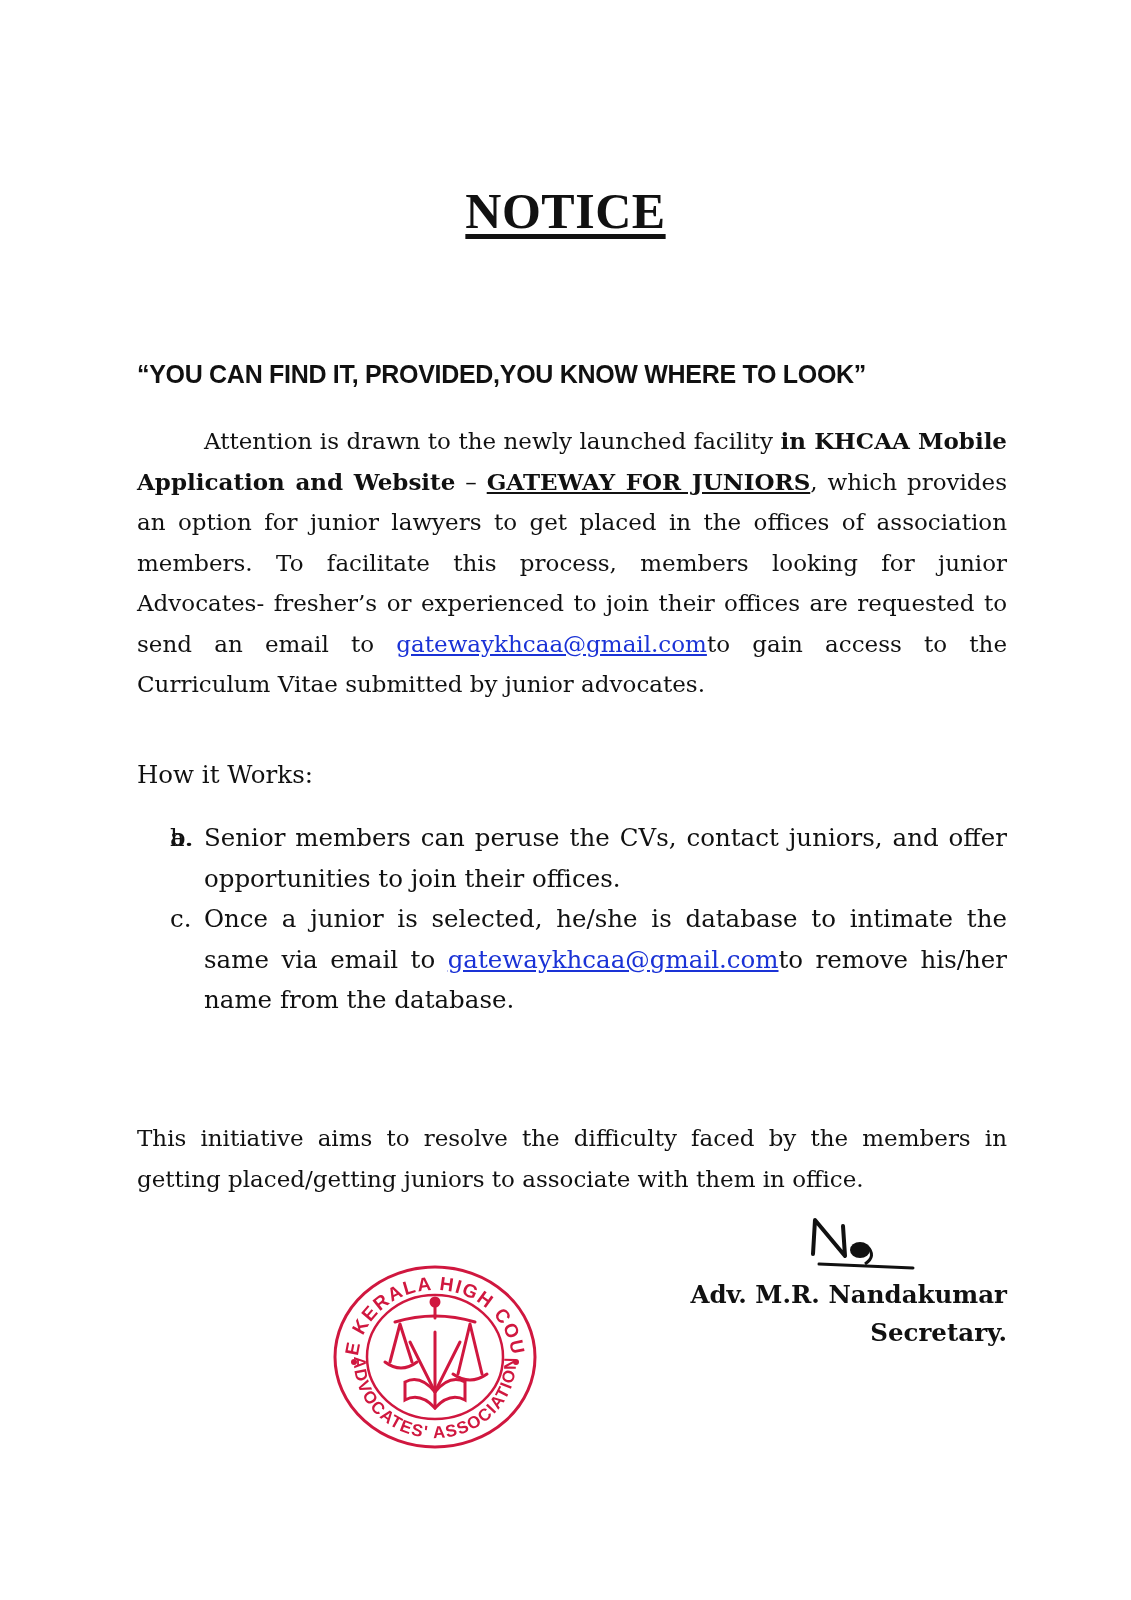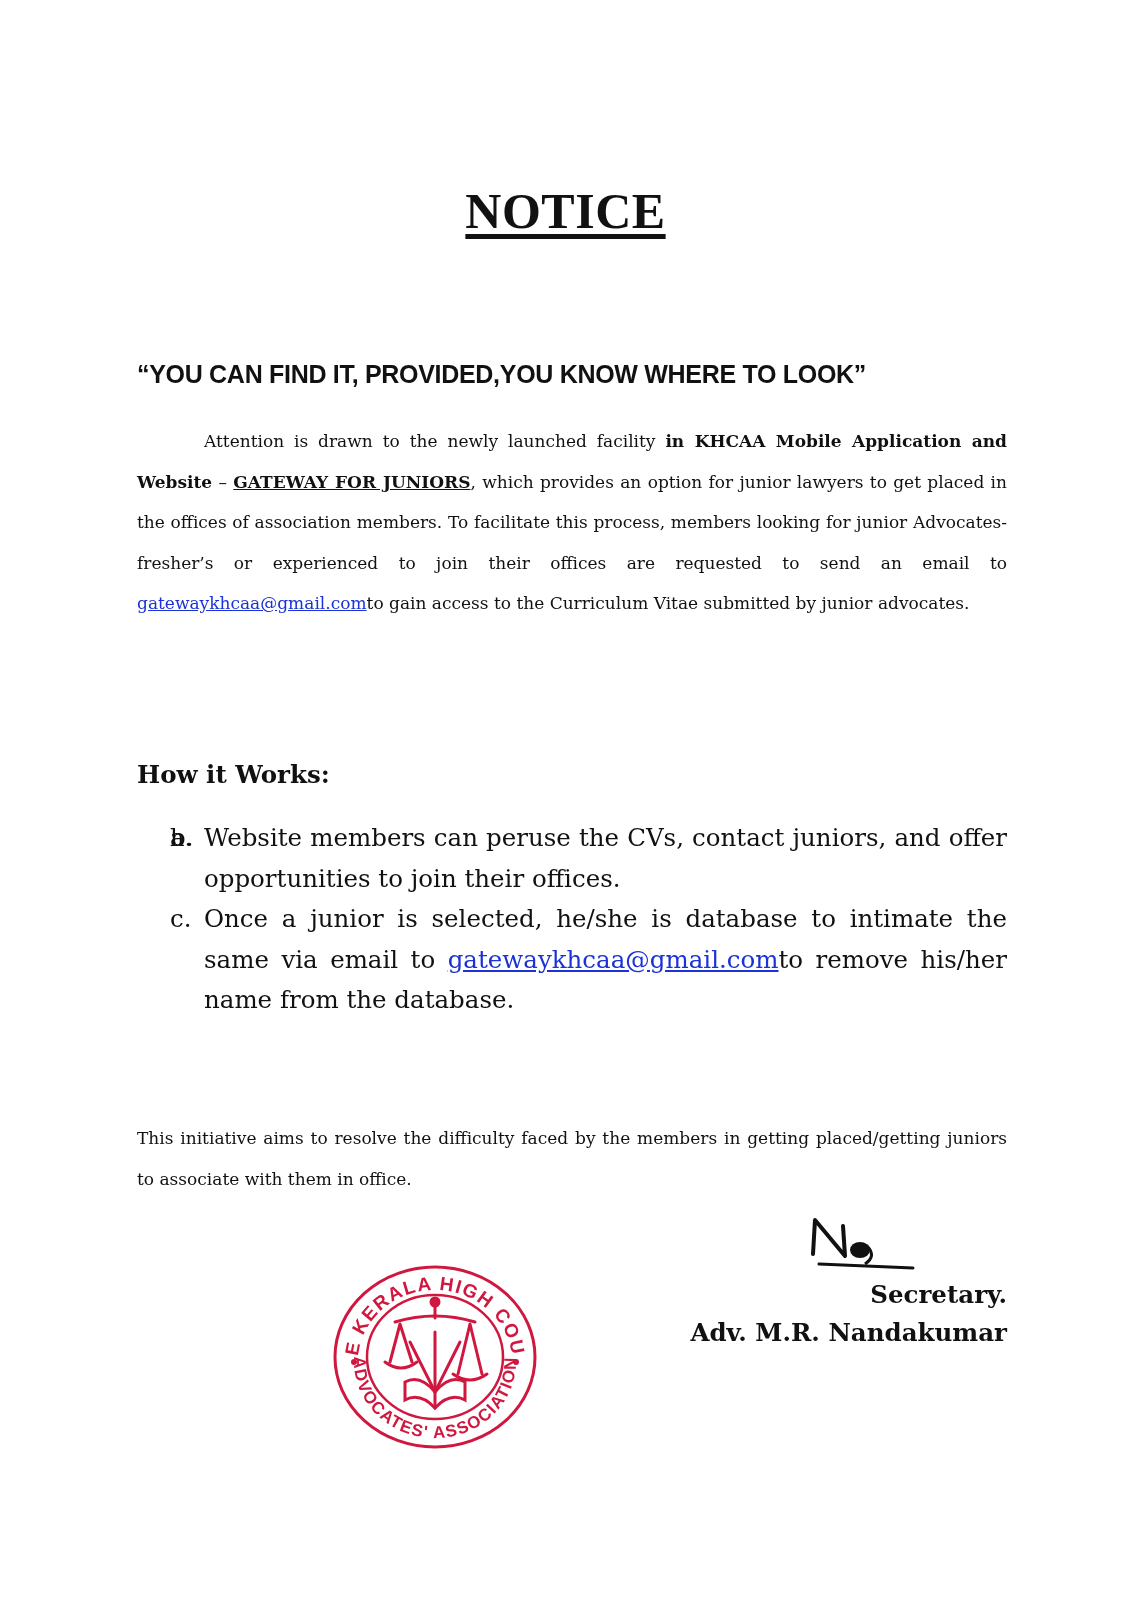--- a/index.html
+++ b/index.html
@@ -5,27 +5,27 @@
   html, body { margin: 0; padding: 0; background: #ffffff; }
   body { width: 1131px; height: 1600px; position: relative; overflow: hidden;
          font-family: "DejaVu Serif", "Liberation Serif", serif; color: #111; }
   .page { position: absolute; left: 0; top: 0; width: 1035px; height: 1600px; }
   .title { position: absolute; top: 182px; left: 0; width: 1131px; text-align: center;
            font-family: "Liberation Serif", serif; font-weight: bold; font-size: 50px;
            text-decoration: underline; text-underline-offset: 6px; letter-spacing: 0.5px; }
   .subtitle { position: absolute; top: 360px; left: 137px; width: 870px; text-align: left;
               font-family: "Liberation Sans", sans-serif; font-weight: bold; font-size: 25px;
               letter-spacing: -0.3px; }
-  .body-text { position: absolute; left: 137px; width: 870px; font-size: 17px;
+  .body-text { position: absolute; left: 137px; width: 870px; font-size: 23px;
                line-height: 40.5px; text-align: justify; }
   .para1 { top: 421px; text-indent: 67px; }
   .bold { font-weight: bold; }
   .ul { text-decoration: underline; }
   a.email { color: #1a32d6; text-decoration: underline; }
-  .howto { position: absolute; top: 760px; left: 137px; font-weight: bold; font-size: 24.5px; }
+  .howto { position: absolute; top: 760px; left: 137px; font-weight: normal; font-size: 24.5px; }
   .list { position: absolute; top: 818px; left: 137px; width: 870px; font-size: 24.5px; line-height: 40.5px; }
   .li { position: relative; padding-left: 67px; text-align: justify; }
   .li .mark { position: absolute; left: 33px; top: 0; }
   .closing { top: 1118px; }
   .seal { position: absolute; left: 330px; top: 1262px; width: 210px; height: 190px; }
   .sig { position: absolute; left: 805px; top: 1212px; width: 115px; height: 65px; }
   .signer { position: absolute; top: 1276px; left: 600px; width: 407px; text-align: right;
             font-weight: bold; font-size: 24.5px; line-height: 38px; }
 </style>
 </head>
@@ -40,21 +40,21 @@
   <div class="body-text para1"><span>Attention is drawn to the newly launched facility </span><span class="bold">in KHCAA Mobile Application and Website</span><span> – </span><span class="bold ul">GATEWAY FOR JUNIORS</span><span>, which provides an option for junior lawyers to get placed in the offices of association members. To facilitate this process, members looking for junior Advocates- fresher’s or experienced to join their offices are requested to send an email to </span><a class="email">gatewaykhcaa@gmail.com</a><span>to gain access to the Curriculum Vitae submitted by junior advocates.</span></div>
 
   <div class="howto">How it Works:</div>
 
   <div class="list">
     <div class="li">
       <span class="mark">a.</span>
     </div>
     <div class="li">
       <span class="mark">b.</span>
-      <span>Website members can peruse the CVs, contact juniors, and offer opportunities to join their offices.</span>
+      <span>Senior members can peruse the CVs, contact juniors, and offer opportunities to join their offices.</span>
     </div>
     <div class="li">
       <span class="mark">c.</span>
       <span>Once a junior is selected, he/she is database to intimate the same via email to </span><a class="email">gatewaykhcaa@gmail.com</a><span>to remove his/her name from the database.</span>
     </div>
   </div>
 
   <div class="body-text closing">This initiative aims to resolve the difficulty faced by the members in getting placed/getting juniors to associate with them in office.</div>
 
   <div class="sig">
@@ -92,17 +92,17 @@
         <path d="M140 62 L128 112 M140 62 L152 112"></path>
         <path d="M123 112 Q140 124 157 112"></path>
         <path d="M80 80 L105 130 L130 80"></path>
         <path d="M75 120 Q90 112 105 130 Q120 112 135 120 L135 138 Q120 130 105 146 Q90 130 75 138 Z"></path>
         <path d="M105 70 L105 146"></path>
       </g>
     </svg>
   </div>
 
   <div class="signer">
+    <div>Adv. M.R. Nandakumar</div>
     <div>Secretary.</div>
-    <div>Adv. M.R. Nandakumar</div>
   </div>
 
 </div>
 
 </body></html>

